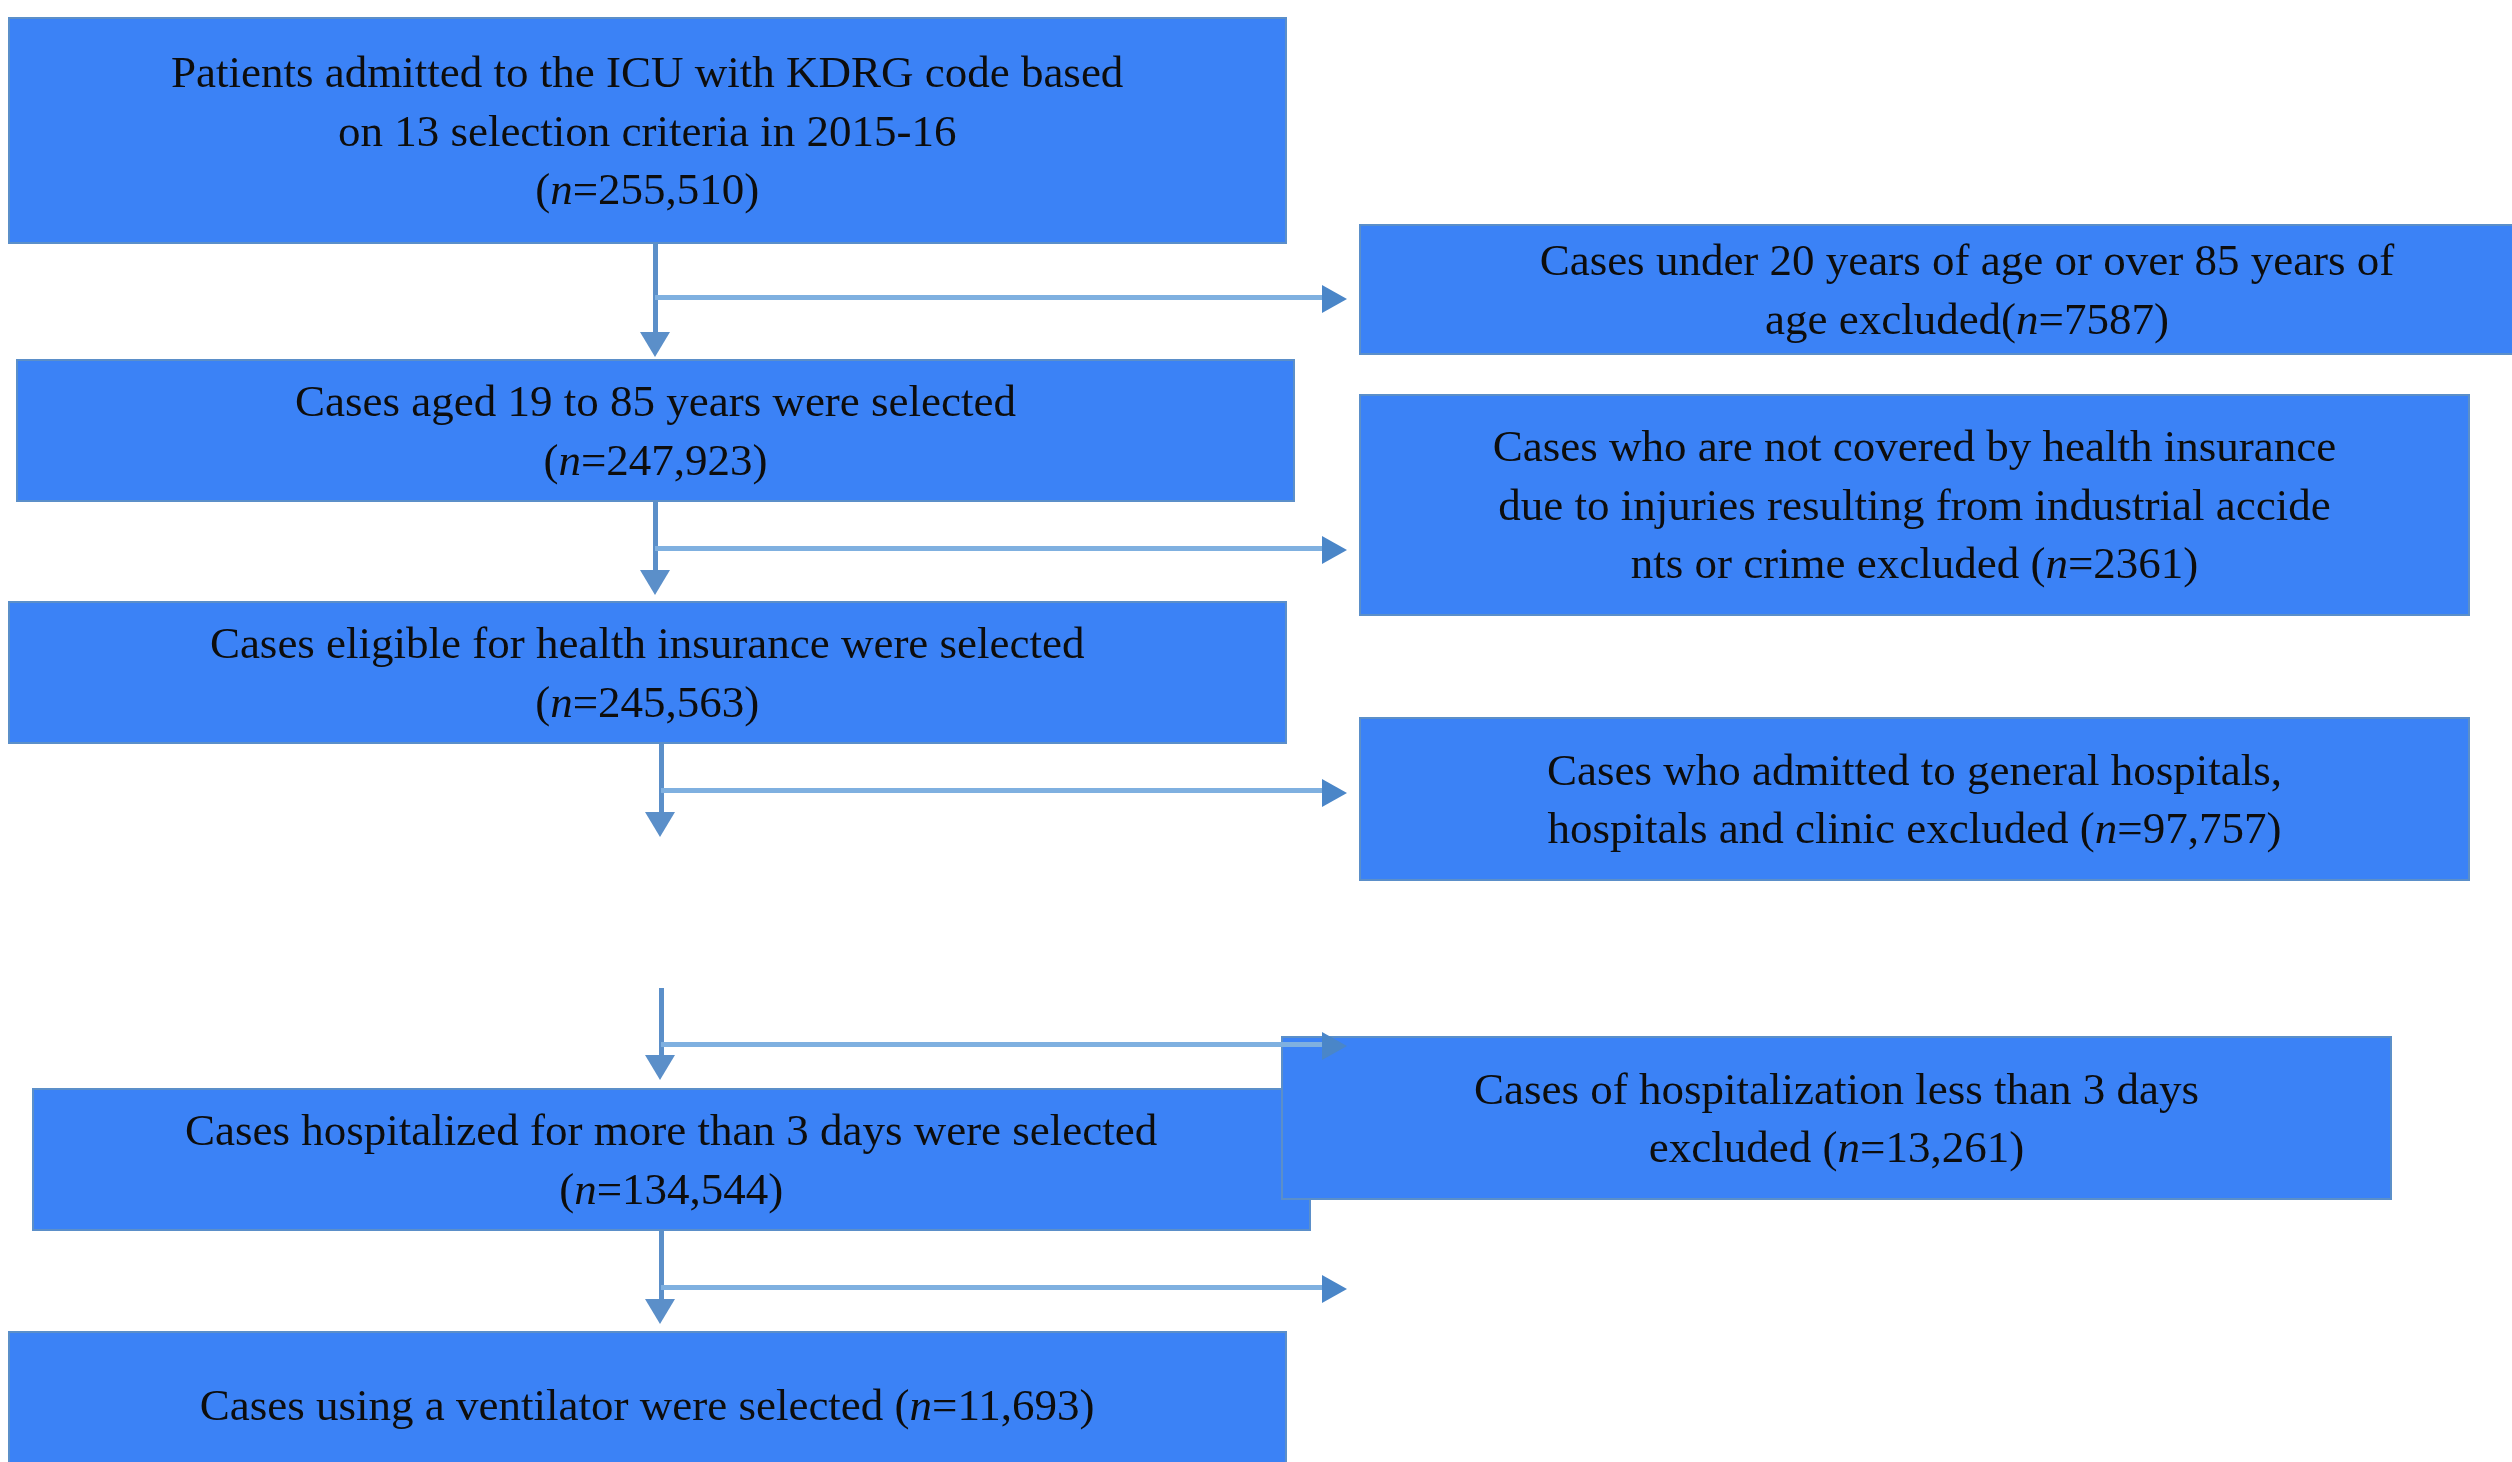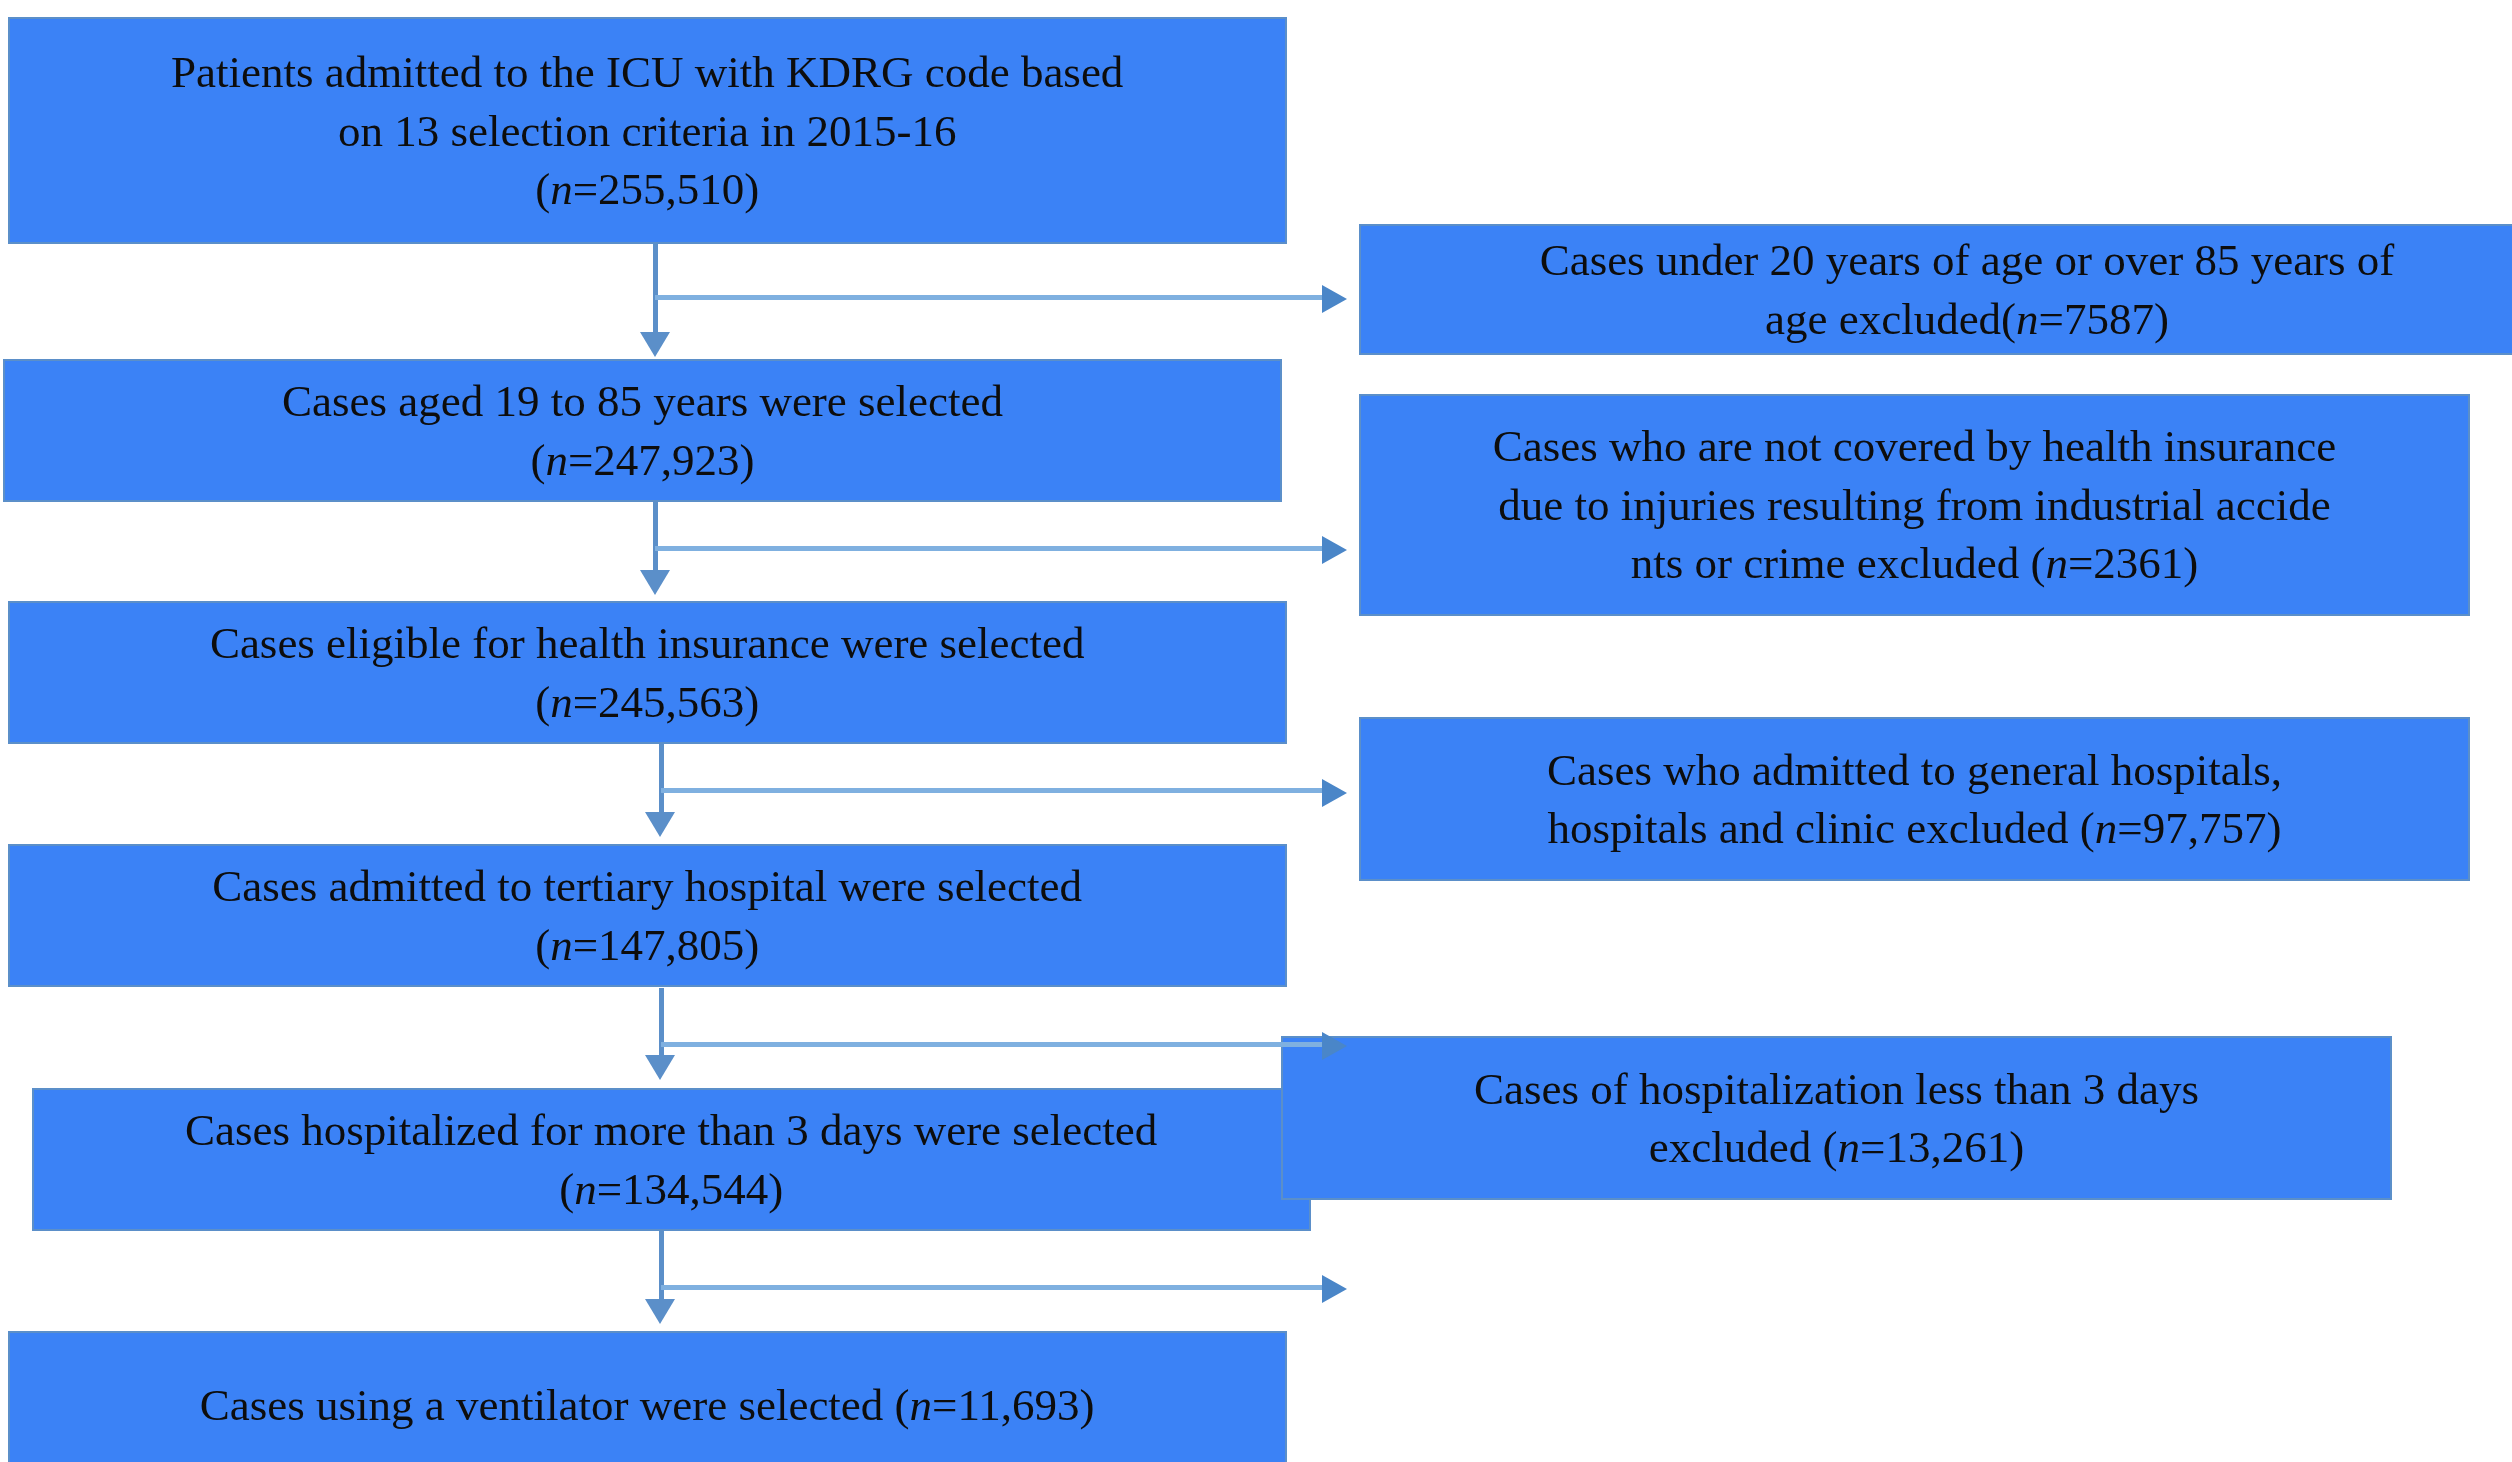--- a/index.html
+++ b/index.html
@@ -69,34 +69,30 @@
 <body>
 
 <div id="canvas">
 
   <div class="node" style="left:7.7px; top:17.4px; width:1279px; height:227px;">
     <span class="txt">Patients admitted to the ICU with KDRG code based
 on 13 selection criteria in 2015-16
 (<em>n</em>=255,510)</span>
   </div>
 
-  <div class="node" style="left:3px; top:359px; width:1279px; height:143px;">
+  <div class="node" style="left:16px; top:359px; width:1279px; height:143px;">
     <span class="txt">Cases aged 19 to 85 years were selected
 (<em>n</em>=247,923)</span>
   </div>
 
   <div class="node" style="left:7.7px; top:601px; width:1279px; height:143px;">
     <span class="txt">Cases eligible  for health insurance were selected
 (<em>n</em>=245,563)</span>
   </div>
 
-  <div class="node" style="left:7.7px; top:844px; width:1279px; height:143px;">
-    <span class="txt">Cases admitted to tertiary hospital were selected
-(<em>n</em>=147,805)</span>
-  </div>
 
   <div class="node" style="left:7.7px; top:1088px; width:1279px; height:143px;margin-left:24px;">
     <span class="txt">Cases hospitalized for more than 3 days were selected
 (<em>n</em>=134,544)</span>
   </div>
 
   <div class="node" style="left:7.7px; top:1331px; width:1279px; height:148px;">
     <span class="txt">Cases using a ventilator were selected (<em>n</em>=11,693)</span>
   </div>
 

